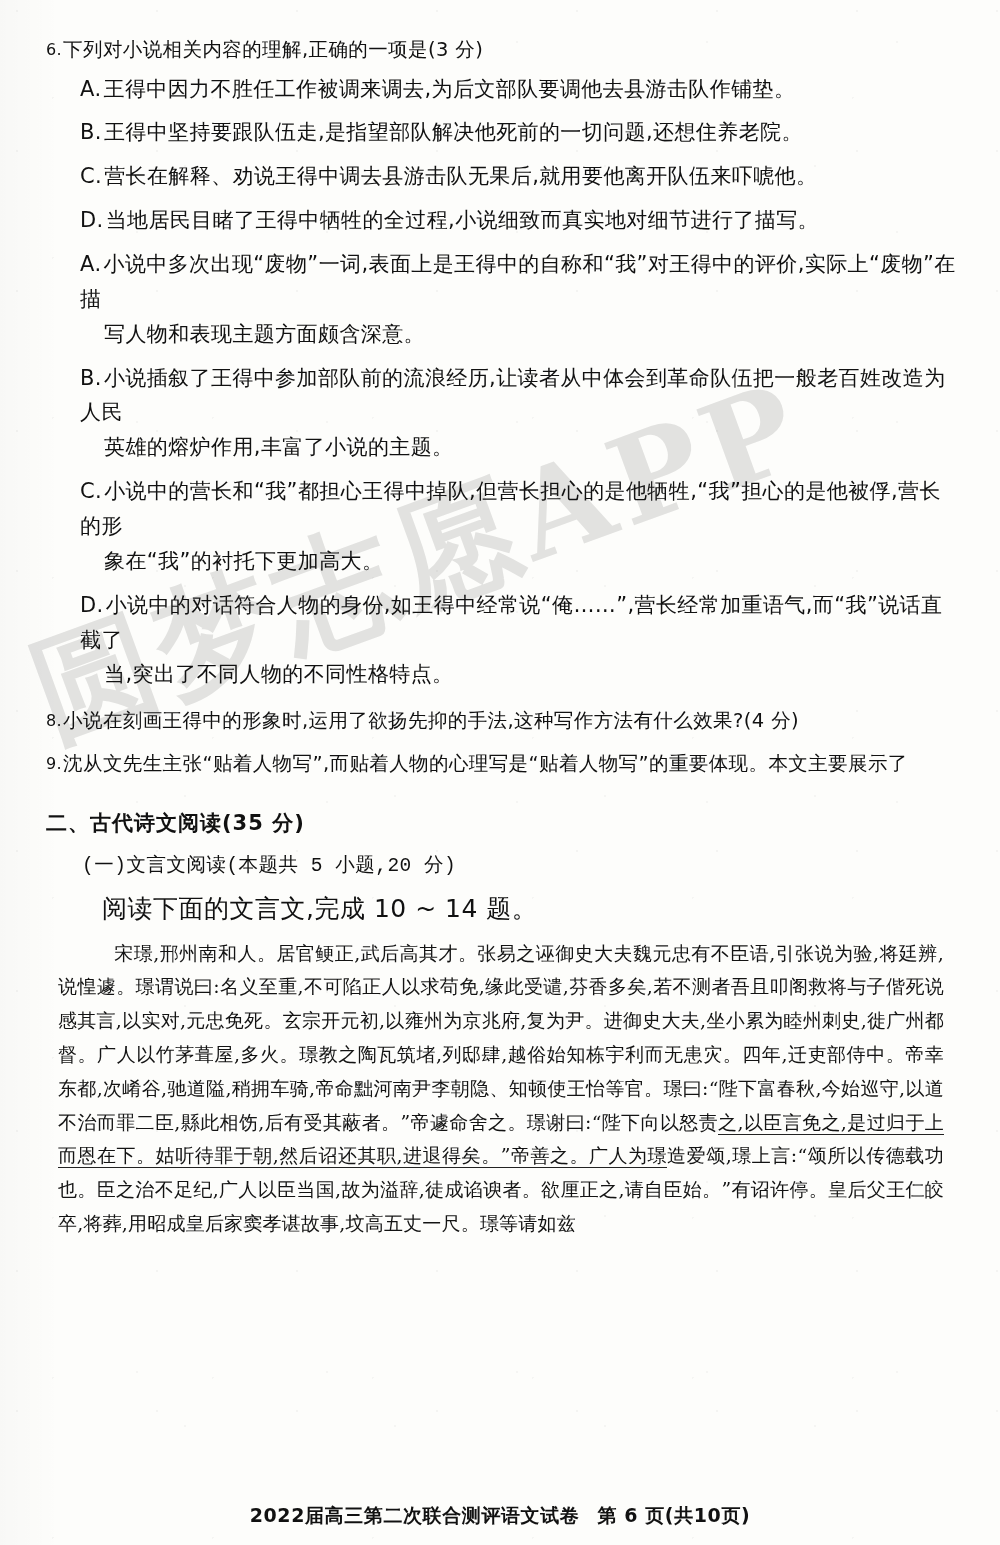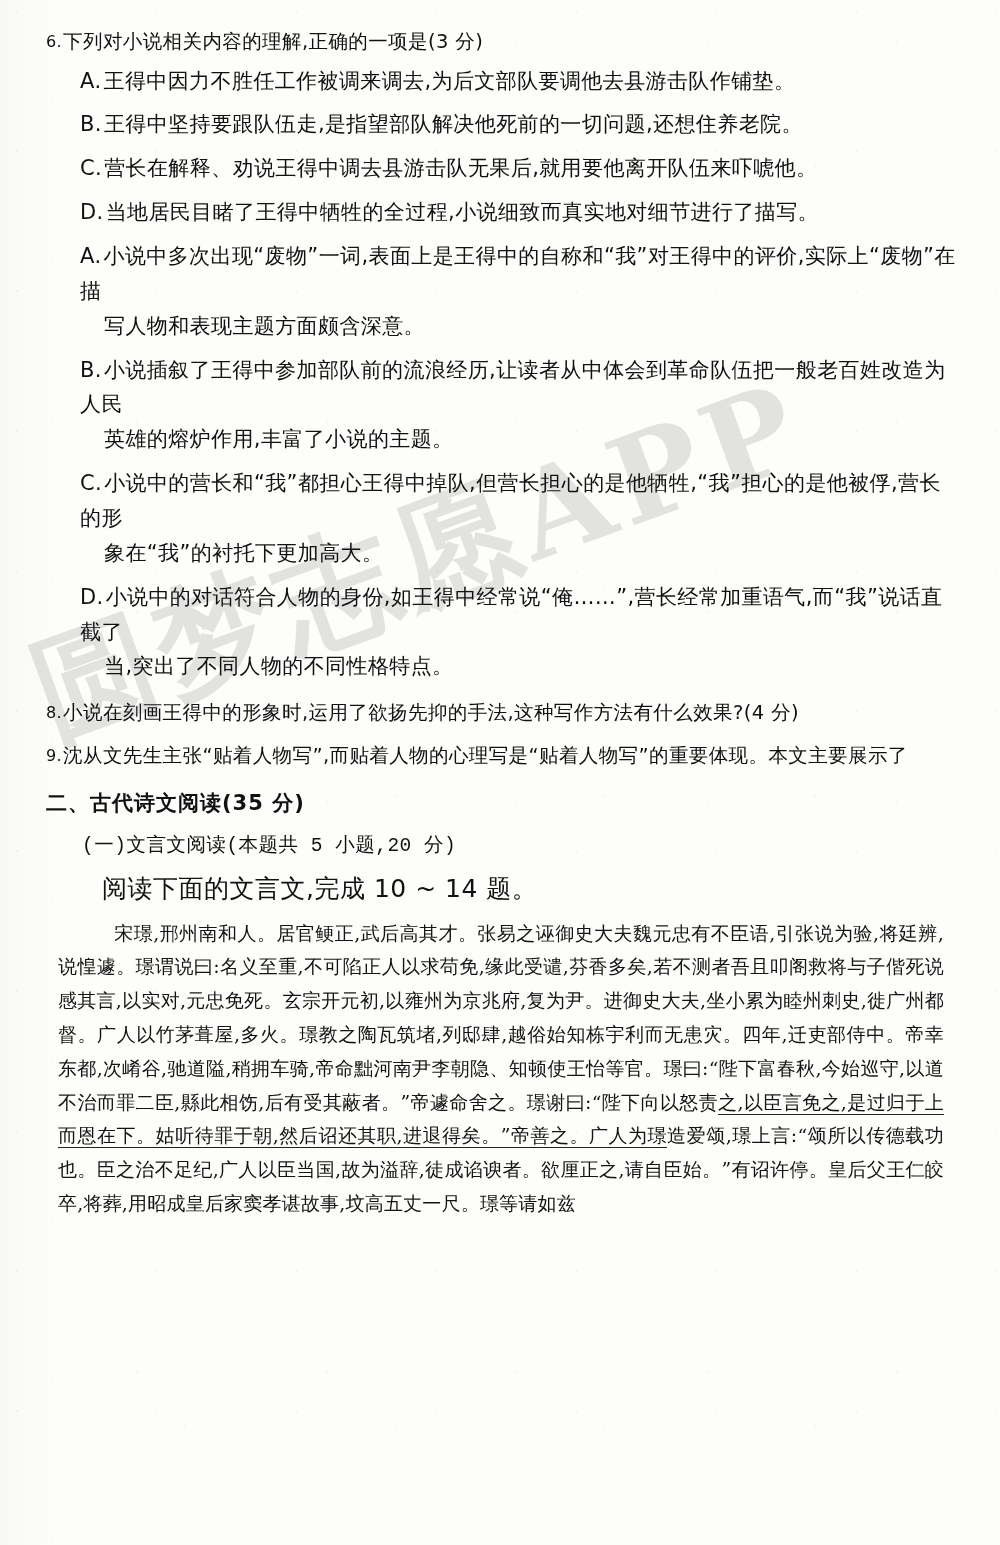--- a/index.html
+++ b/index.html
@@ -28,21 +28,21 @@
   .content {
     position: relative;
     z-index: 2;
     padding: 18px 44px 0 46px;
   }
   
   .q-line {
     font-size: 19.5px;
     line-height: 1.62;
     letter-spacing: 0.4px;
-    margin: 8px 0 8px 0;
+    margin: 16px 0 8px 0;
     white-space: normal;
   }
   .q-stem {
     margin-bottom: 6px;
   }
   .q-num {
     font-size: 16px;
     vertical-align: 1px;
     margin-right: 1px;
   }
@@ -72,21 +72,21 @@
     margin: 0 0 10px 0;
   }
   .q-big .cont2 {
     display: block;
     padding-left: 28px;
   }
   .section-title {
     font-size: 21px;
     font-weight: bold;
     letter-spacing: 1px;
-    margin: 16px 0 14px 0;
+    margin: 28px 0 14px 0;
   }
   .sub-title {
     font-size: 19.5px;
     letter-spacing: 0.5px;
     margin: 0 0 14px 0;
     padding-left: 36px;
     font-family: Liberation Mono, monospace;
   }
   .instr {
     font-size: 25px;
@@ -211,13 +211,16 @@
     <div class="section-title">二、古代诗文阅读(35 分)</div>
     <div class="sub-title">(一)文言文阅读(本题共 5 小题,20 分)</div>
     <div class="instr">阅读下面的文言文,完成 10 ~ 14 题。</div>
 
     <div class="classical">
       <span class="first"></span><span>宋璟,邢州南和人。居官鲠正,武后高其才。张易之诬御史大夫魏元忠有不臣语,引张说为验,将廷</span><span>辨,说惶遽。璟谓说曰:名义至重,不可陷正人以求苟免,缘此受谴,芬香多矣,若不测者吾且叩阁救将与子偕死</span><span>说感其言,以实对,元忠免死。玄宗开元初,以雍州为京兆府,复为尹。进御史大夫,坐小累为睦州刺史,</span><span>徙广州都督。广人以竹茅葺屋,多火。璟教之陶瓦筑堵,列邸肆,越俗始知栋宇利而无患灾。四年,迁</span><span>吏部侍中。帝幸东都,次崤谷,驰道隘,稍拥车骑,帝命黜河南尹李朝隐、知顿使王怡等官。璟曰:“陛下富</span><span>春秋,今始巡守,以道不治而罪二臣,縣此相饬,后有受其蔽者。”帝遽命舍之。璟谢曰:“陛下向以怒责</span><span class="u">之,以臣言免之,是过归于上而恩在下。姑听待罪于朝,然后诏还其职,进退得矣。”帝善之。广人为璟</span><span>造爱颂,璟上言:“颂所以传德载功也。臣之治不足纪,广人以臣当国,故为溢辞,徒成谄谀者。欲厘正之,</span><span>请自臣始。”有诏许停。皇后父王仁皎卒,将葬,用昭成皇后家窦孝谌故事,坟高五丈一尺。璟等请如兹</span>
     </div>
 
   </div>
 
+  <div class="footer">
+    <span>2022届高三第二次联合测评语文试卷</span><span class="pg">第 6 页(共10页)</span>
+  </div>
 </div>
 
 </body></html>

